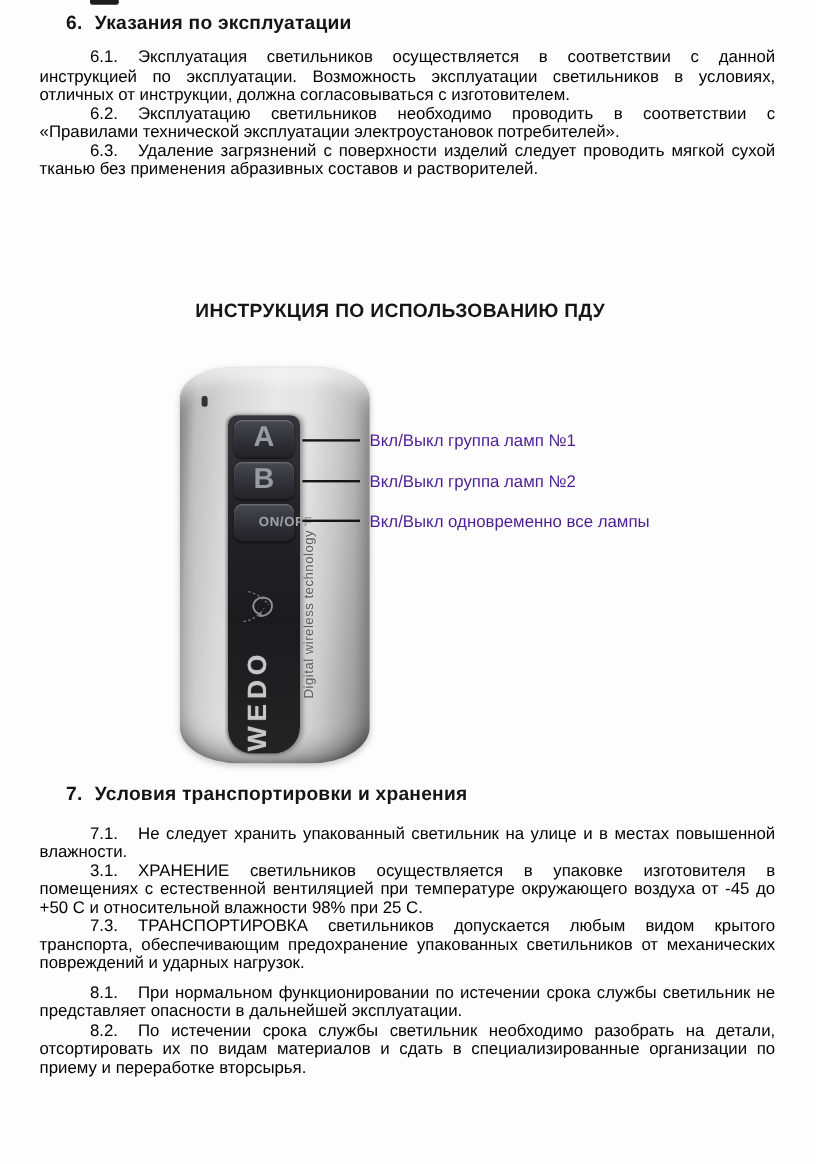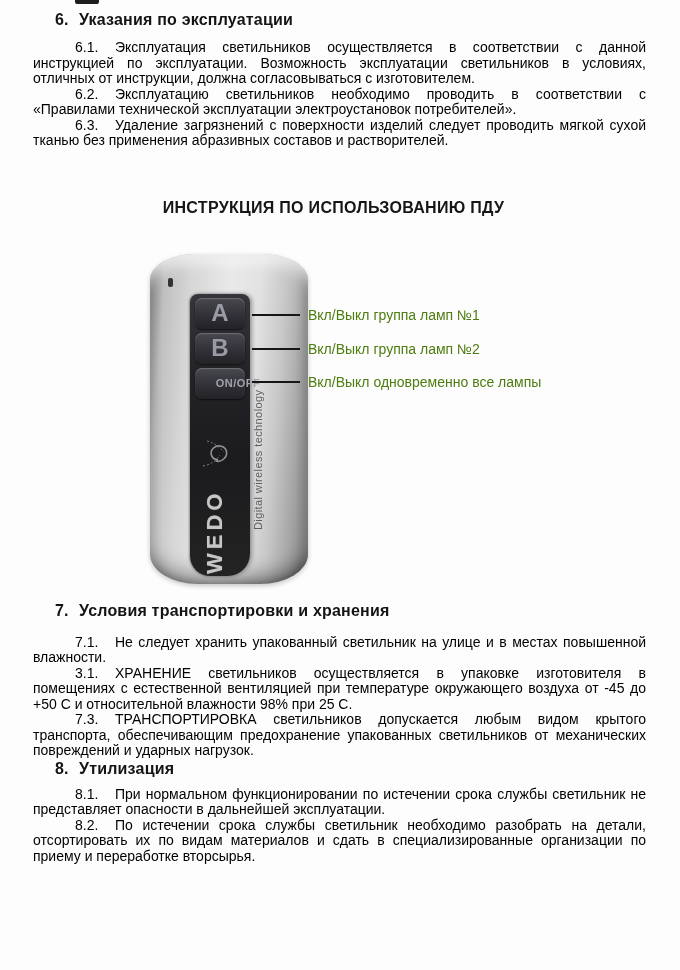--- a/index.html
+++ b/index.html
@@ -30,21 +30,21 @@
   p.para {
     margin: 0;
     font-size: 14px; line-height: 15.5px;
     text-align: justify;
     text-indent: 42px;
     color: #000000;
   }
   .pnum { display: inline-block; width: 40px; text-indent: 0; }
 
   .fig-head {
-    margin-top: 49px;
+    margin-top: 101px;
     text-align: center;
     font-size: 16px; line-height: 19px; font-weight: bold;
     color: #161616; letter-spacing: .3px;
     padding-right: 12px;
   }
 
   .figure { position: relative; margin-top: 34px; height: 350px; }
 
   .remote {
     position: absolute; left: 117px; top: 3px;
@@ -107,21 +107,21 @@
   .lead-line {
     position: absolute; left: 219px; width: 48px; height: 2px;
     background: #161616; z-index: 5;
   }
   .l1 { top: 63px; }
   .l2 { top: 97px; }
   .l3 { top: 130px; }
 
   .fig-label {
     position: absolute; left: 275px;
-    font-size: 14px; line-height: 16px; color: #4d7c0f;
+    font-size: 14px; line-height: 16px; color: #4c1d95;
     white-space: nowrap;
   }
   .fl1 { top: 56px; }
   .fl2 { top: 90px; }
   .fl3 { top: 123px; }
 
   .sec-7 { margin-top: 63px; }
   .sec-7-paras { margin-top: 15px; }
   .sec-8 { margin-top: 16px; }
   .sec-8-paras { margin-top: 9px; }
@@ -168,19 +168,18 @@
     <div class="fig-label fl3">Вкл/Выкл одновременно все лампы</div>
   </div>
 
   <h2 class="sec-head sec-7"><span class="sec-num">7.</span><span>Условия транспортировки и хранения</span></h2>
   <div class="paras sec-7-paras">
     <p class="para"><span class="pnum">7.1.</span><span>Не следует хранить упакованный светильник на улице и в местах повышенной влажности.</span></p>
     <p class="para"><span class="pnum">3.1.</span><span>ХРАНЕНИЕ светильников осуществляется в упаковке изготовителя в помещениях с естественной вентиляцией при температуре окружающего воздуха от -45 до +50 С и относительной влажности 98% при 25 С.</span></p>
     <p class="para"><span class="pnum">7.3.</span><span>ТРАНСПОРТИРОВКА светильников допускается любым видом крытого транспорта, обеспечивающим предохранение упакованных светильников от механических повреждений и ударных нагрузок.</span></p>
   </div>
 
-  <h2 class="sec-head sec-8"><span class="sec-num">8.</span><span>Утилизация</span></h2>
   <div class="paras sec-8-paras">
     <p class="para"><span class="pnum">8.1.</span><span>При нормальном функционировании по истечении срока службы светильник не представляет опасности в дальнейшей эксплуатации.</span></p>
     <p class="para"><span class="pnum">8.2.</span><span>По истечении срока службы светильник необходимо разобрать на детали, отсортировать их по видам материалов и сдать в специализированные организации по приему и переработке вторсырья.</span></p>
   </div>
 
 </div>
 
 </body></html>

